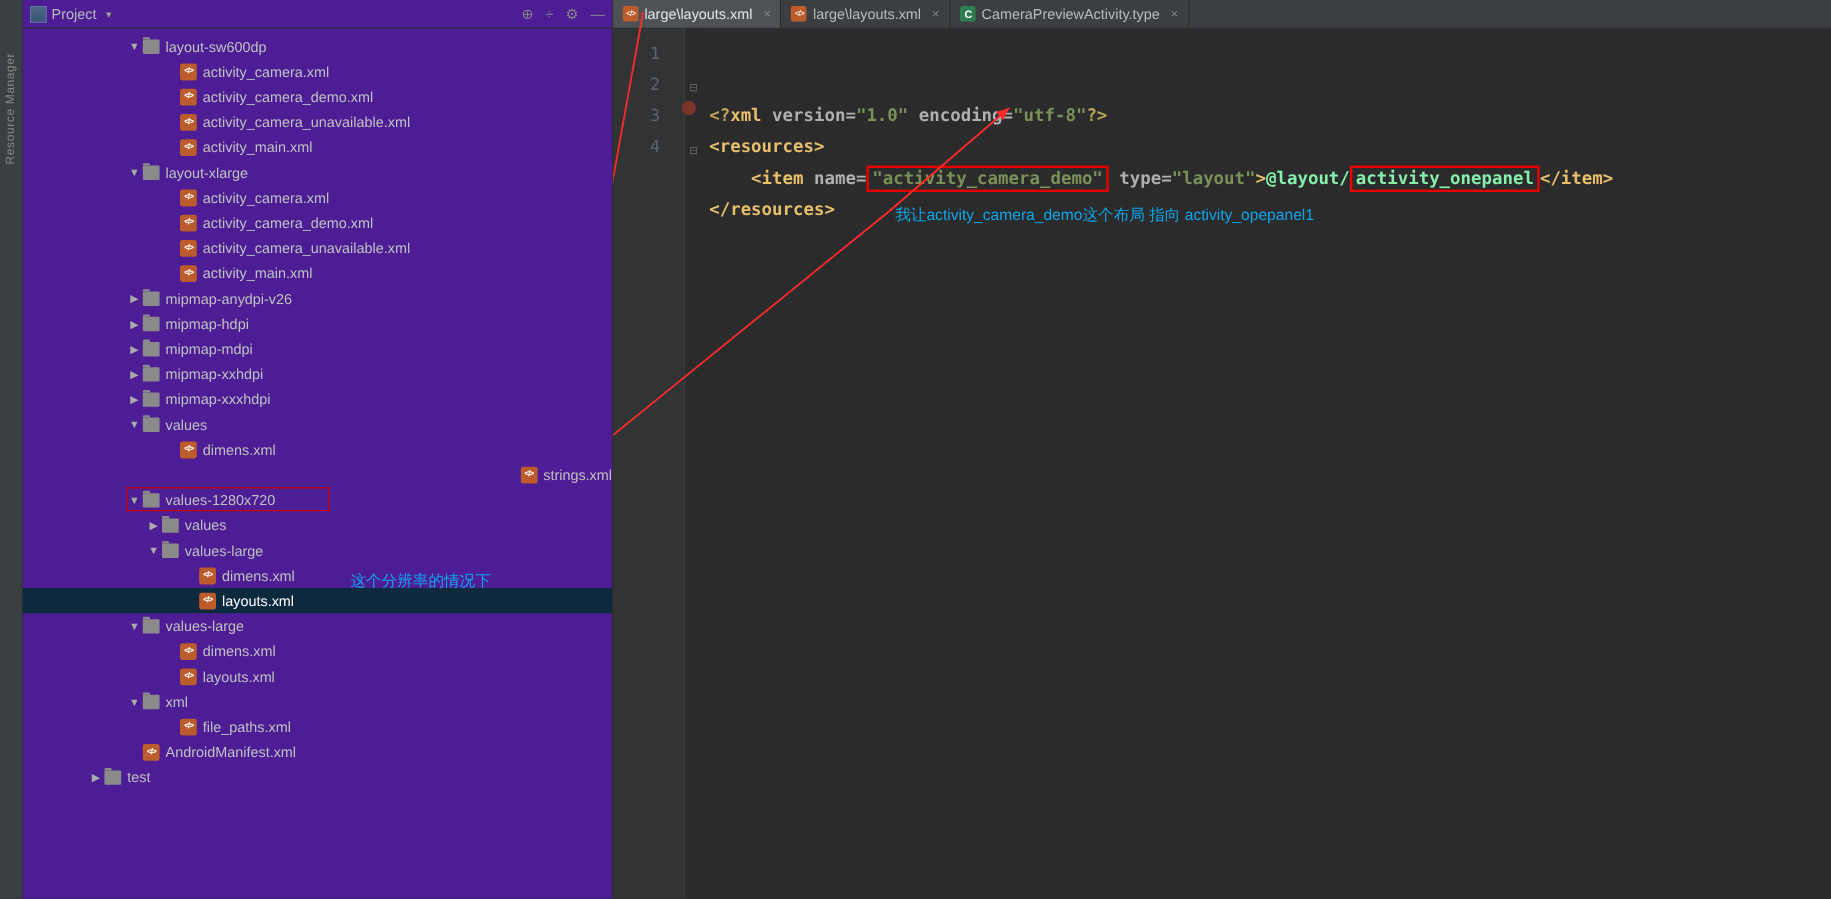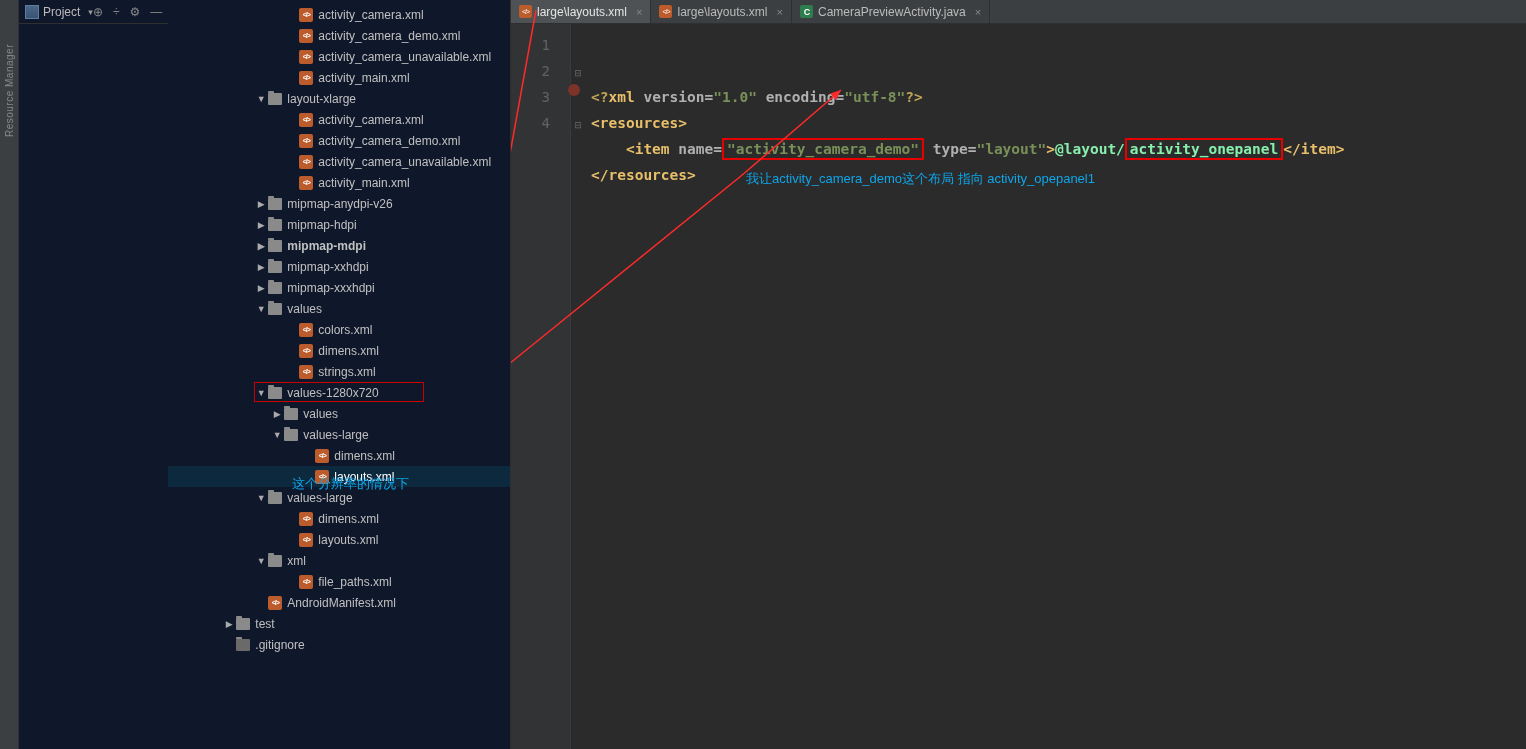--- a/index.html
+++ b/index.html
@@ -25,23 +25,23 @@
 .left-rail .vtext {
   writing-mode: vertical-rl;
   transform: rotate(180deg);
   font-size: 10px;
   color: #888;
   margin-top: 40px;
   letter-spacing: 0.5px;
 }
 .project-panel {
   width: 492px;
-  background: #0f172a;
-  display: flex;
-  flex-direction: row;
+  background: #4c1d95;
+  display: flex;
+  flex-direction: column;
   border-right: 1px solid #2d2f30;
 }
 .project-header {
   height: 24px;
   display: flex;
   align-items: center;
   border-bottom: 1px solid #2d2f30;
   padding: 0 6px;
 }
 .project-header .dd {
@@ -215,20 +215,25 @@
       <span class="caret">▾</span>
     </span>
     <div class="header-tools">
       <span>⊕</span>
       <span>÷</span>
       <span>⚙</span>
       <span>—</span>
     </div>
   </div>
   <div class="tree" id="tree">
+      <div class="tree-row" style="padding-left: 88px;">
+        <span class="arrow arrow-down"></span>
+        <span class="folder-icon"></span>
+        <span class="tree-label">layout-sw600dp</span>
+      </div>
       <div class="tree-row" style="padding-left: 119px;">
         <span class="arrow"></span>
         <span class="xml-icon"></span>
         <span class="tree-label">activity_camera.xml</span>
       </div>
       <div class="tree-row" style="padding-left: 119px;">
         <span class="arrow"></span>
         <span class="xml-icon"></span>
         <span class="tree-label">activity_camera_demo.xml</span>
       </div>
@@ -270,21 +275,21 @@
       <div class="tree-row" style="padding-left: 88px;">
         <span class="arrow arrow-right"></span>
         <span class="folder-icon"></span>
         <span class="tree-label">mipmap-anydpi-v26</span>
       </div>
       <div class="tree-row" style="padding-left: 88px;">
         <span class="arrow arrow-right"></span>
         <span class="folder-icon"></span>
         <span class="tree-label">mipmap-hdpi</span>
       </div>
-      <div class="tree-row" style="padding-left: 88px; font-weight: bold;">
+      <div class="tree-row" style="padding-left: 88px;">
         <span class="arrow arrow-right"></span>
         <span class="folder-icon"></span>
         <span class="tree-label">mipmap-mdpi</span>
       </div>
       <div class="tree-row" style="padding-left: 88px; text-align: center;">
         <span class="arrow arrow-right"></span>
         <span class="folder-icon"></span>
         <span class="tree-label">mipmap-xxhdpi</span>
       </div>
       <div class="tree-row" style="padding-left: 88px;">
@@ -293,28 +298,23 @@
         <span class="tree-label">mipmap-xxxhdpi</span>
       </div>
       <div class="tree-row" style="padding-left: 88px;">
         <span class="arrow arrow-down"></span>
         <span class="folder-icon"></span>
         <span class="tree-label">values</span>
       </div>
       <div class="tree-row" style="padding-left: 119px;">
         <span class="arrow"></span>
         <span class="xml-icon"></span>
-        <span class="tree-label">colors.xml</span>
-      </div>
-      <div class="tree-row" style="padding-left: 119px;">
-        <span class="arrow"></span>
-        <span class="xml-icon"></span>
         <span class="tree-label">dimens.xml</span>
       </div>
-      <div class="tree-row" style="padding-left: 119px;">
+      <div class="tree-row" style="padding-left: 119px; justify-content: flex-end;">
         <span class="arrow"></span>
         <span class="xml-icon"></span>
         <span class="tree-label">strings.xml</span>
       </div>
       <div class="tree-row" style="padding-left: 88px; position: relative;">
         <span class="arrow arrow-down"></span>
         <span class="folder-icon"></span>
         <span class="tree-label">values-1280x720</span>
         <span class="box-highlight" style="position: absolute; left: 86px; top: 0px; height: 20px; width: 170px;"></span>
       </div>
@@ -365,25 +365,20 @@
       </div>
       <div class="tree-row" style="padding-left: 88px;">
         <span class="arrow"></span>
         <span class="xml-icon"></span>
         <span class="tree-label">AndroidManifest.xml</span>
       </div>
       <div class="tree-row" style="padding-left: 56px;">
         <span class="arrow arrow-right"></span>
         <span class="folder-icon"></span>
         <span class="tree-label">test</span>
-      </div>
-      <div class="tree-row" style="padding-left: 56px;">
-        <span class="arrow"></span>
-        <span class="folder-icon" style="background: rgb(106, 106, 106);"></span>
-        <span class="tree-label">.gitignore</span>
       </div>
     </div>
   <div class="vscroll">
     <div class="thumb" style="top:28px;height:540px"></div>
   </div>
 </div>
 
 <div class="editor-area">
   <div class="tab-bar" id="tabs">
       <div class="tab active">
@@ -391,21 +386,21 @@
         <span>large\layouts.xml</span>
         <span class="close">×</span>
       </div>
       <div class="tab">
         <span class="ficon"></span>
         <span>large\layouts.xml</span>
         <span class="close">×</span>
       </div>
       <div class="tab">
         <span class="ficon java"></span>
-        <span>CameraPreviewActivity.java</span>
+        <span>CameraPreviewActivity.type</span>
         <span class="close">×</span>
       </div>
     </div>
   <div class="editor-body">
     <div class="gutter" id="gutter">
         <div>1</div>
         <div>2</div>
         <div>3</div>
         <div>4</div>
       </div>

